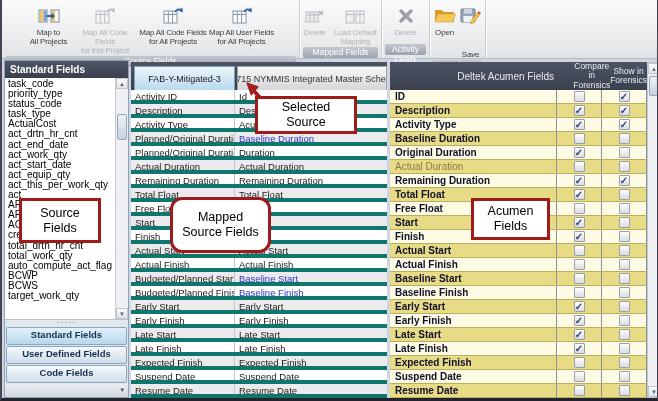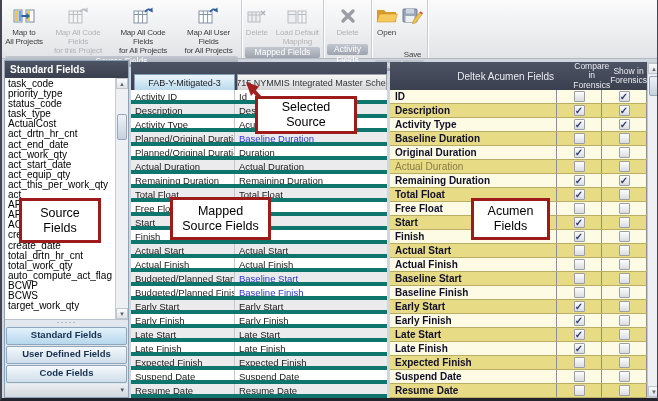--- a/index.html
+++ b/index.html
@@ -33,21 +33,21 @@
             font-size:9px;line-height:4px;text-align:center;letter-spacing:1px;}
   .sb-nav{flex:none;display:flex;flex-direction:column;gap:1px;padding:1px;background:#dfe5eb;}
   .sb-nav-btn{height:16px;background:linear-gradient(#f5f9fc,#cfdde9);border:1px solid #8ea6bc;border-radius:2px;
               color:#16304f;font-weight:bold;font-size:9.5px;line-height:14px;text-align:center;cursor:default;}
   .sb-nav-btn.active{background:linear-gradient(#e2f2fb,#b7d7eb);}
   .sb-config{height:13px;flex:none;background:linear-gradient(#eaeef2,#d2d8de);position:relative;}
   .sb-config .cfg{position:absolute;right:4px;top:2px;font-size:7px;color:#4a5560;}
   
   .grid-panel{position:absolute;left:129px;top:62px;width:256px;height:336px;background:#3f4553;}
   .tabs{height:28px;display:flex;align-items:flex-end;padding-left:3px;background:linear-gradient(#4c5364,#3a404e);}
-  .tab{height:16px;box-sizing:border-box;font-size:9px;display:flex;align-items:center;justify-content:center;
+  .tab{height:24px;box-sizing:border-box;font-size:9px;display:flex;align-items:center;justify-content:center;
        white-space:nowrap;overflow:hidden;cursor:default;}
   .tab.sel{width:101px;background:linear-gradient(#ecf6fc,#b9daee);border:1px solid #7fa0bb;border-bottom:none;color:#191919;}
   .tab.unsel{width:150px;margin-left:2px;background:linear-gradient(#f7f7f7,#d5d6d8);border:1px solid #99a1aa;border-bottom:none;color:#333;}
   .grid-body{position:absolute;top:28px;left:0;right:0;bottom:0;background:#fff;}
   .grow{display:flex;height:14px;box-sizing:border-box;border-bottom:4px solid #0f766e;background:#fff;}
   .grow.shade{background:#ebebee;}
   .gcell{box-sizing:border-box;font-size:9.5px;line-height:13px;padding-left:4px;color:#1a1a1a;white-space:nowrap;overflow:hidden;}
   .gcell.a{width:104px;border-right:1px solid #c3c6cb;}
   .gcell.b{flex:1;}
   .gcell.blue{color:#2b35c8;}
@@ -75,21 +75,21 @@
         text-align:center;white-space:pre-line;}
   .arrow-layer{position:absolute;left:0;top:0;width:658px;height:401px;z-index:4;pointer-events:none;}
 </style>
 </head>
 <body>
 
 <div class="app">
 
   <div class="ribbon">
     <div id="ribbon-groups" style="display:flex;">
-        <div class="rg" style="width: 240px;">
+        <div class="rg" style="width: 298px;">
           <div class="rg-btns">
             <div class="rbtn" style="width: 46px;">
               <div class="ricon">
                 <svg width="22" height="20" viewBox="0 0 22 20">
                   <rect x="1" y="4" width="8" height="12" fill="#fff" stroke="#7a8aa0"></rect>
                   <rect x="2" y="5" width="3" height="10" fill="#f2c744"></rect>
                   <rect x="5.5" y="5" width="3" height="10" fill="#6fa3d8"></rect>
                   <rect x="13" y="4" width="8" height="12" fill="#fff" stroke="#7a8aa0"></rect>
                   <rect x="14" y="5" width="3" height="10" fill="#f2c744"></rect>
                   <path d="M8.5 9 h5 v-2.2 L17 10 l-3.5 3.2 V11 h-5 Z" fill="#2e5f9e"></path>
@@ -229,21 +229,20 @@
           <div class="sb-item">act_end_date</div>
           <div class="sb-item">act_work_qty</div>
           <div class="sb-item">act_start_date</div>
           <div class="sb-item">act_equip_qty</div>
           <div class="sb-item">act_this_per_work_qty</div>
           <div class="sb-item">act</div>
           <div class="sb-item">AP</div>
           <div class="sb-item">AP</div>
           <div class="sb-item">AC</div>
           <div class="sb-item">create_user</div>
-          <div class="sb-item">create_date</div>
           <div class="sb-item">total_drtn_hr_cnt</div>
           <div class="sb-item">total_work_qty</div>
           <div class="sb-item">auto_compute_act_flag</div>
           <div class="sb-item">BCWP</div>
           <div class="sb-item">BCWS</div>
           <div class="sb-item">target_work_qty</div>
         </div>
       <div class="sb-scroll">
         <div class="arr" style="top:0;">▲</div>
         <div class="thumb" style="top:36px;height:26px;"></div>
@@ -574,19 +573,19 @@
     <div class="arr" style="bottom:0;left:0;">▼</div>
   </div>
 
   <svg class="arrow-layer">
     <line x1="278" y1="120" x2="252" y2="91" stroke="#a32020" stroke-width="4"></line>
     <polygon points="244,82 257,86.5 249,96" fill="#a32020"></polygon>
   </svg>
 
   <div class="note" style="left:17px;top:198px;width:82px;height:45px;">Source
 Fields</div>
-  <div class="note" style="left:168px;top:197px;width:101px;height:43px;">Mapped
+  <div class="note" style="left:168px;top:197px;width:101px;height:56px;border-radius:12px;">Mapped
 Source Fields</div>
   <div class="note" style="left:253px;top:96px;width:102px;height:38px;">Selected
 Source</div>
   <div class="note" style="left:469px;top:198px;width:79px;height:42px;">Acumen
 Fields</div>
 </div>
 
 </body></html>

